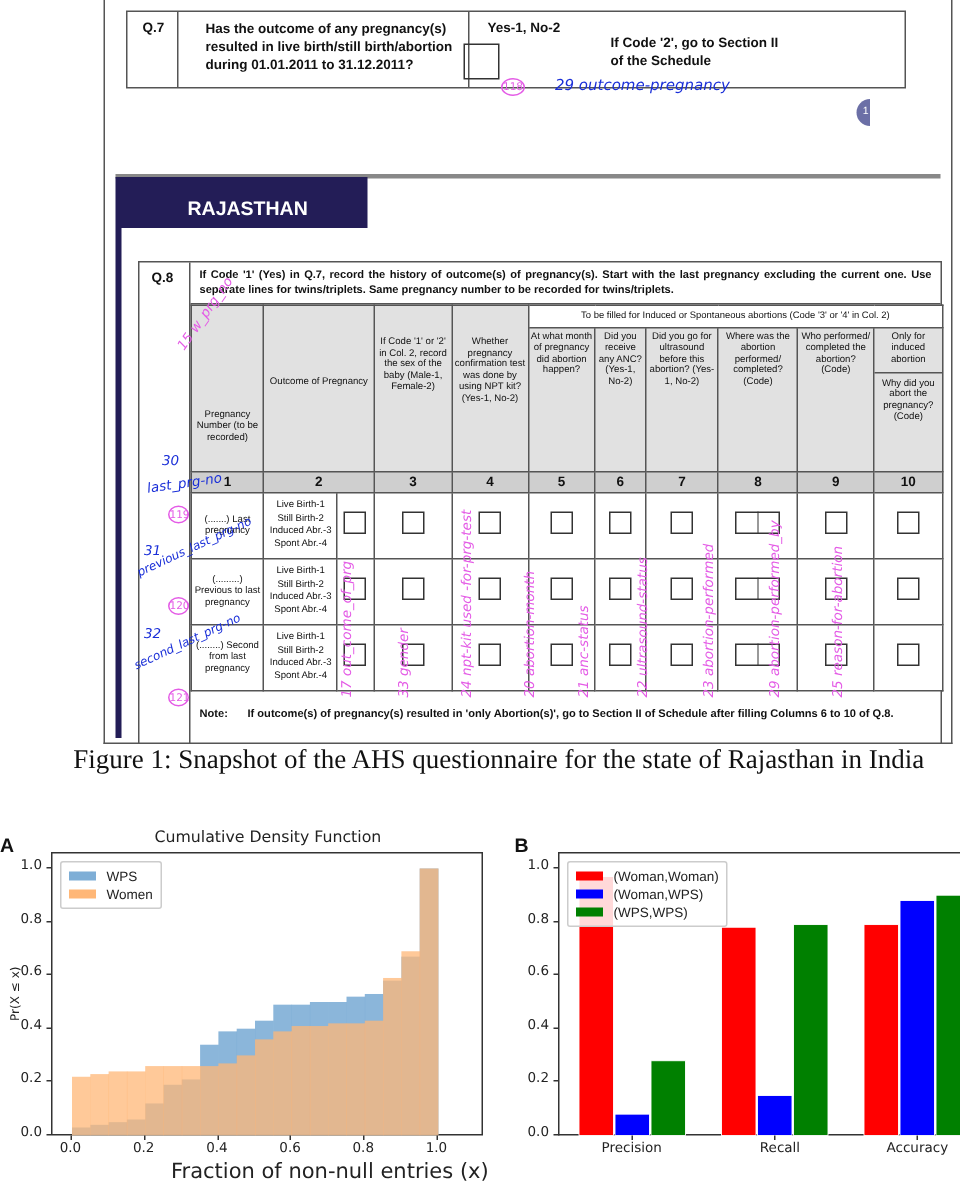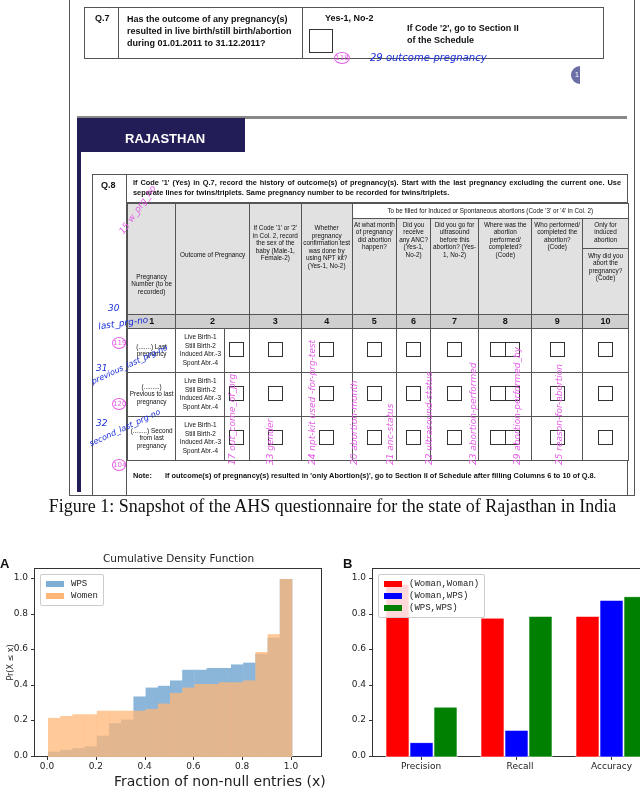--- a/index.html
+++ b/index.html
@@ -3,21 +3,21 @@
 <meta charset="utf-8">
 <style>
   * { box-sizing: border-box; margin: 0; padding: 0; }
   html, body { width: 640px; height: 793px; background: #fff; overflow: hidden; }
   body { position: relative; font-family: "Liberation Sans", sans-serif; color: #111; }
 
   
   .frame { position: absolute; left: 69px; top: 0; width: 566px; height: 496px; border: 1.5px solid #555; border-top: none; background: #fff; }
   .q7 { position: absolute; left: 14px; top: 7px; width: 520px; height: 52px; border: 1px solid #555; font-weight: bold; font-size: 9px; }
   .q7 .qno { position: absolute; left: 0; top: 0; width: 34px; height: 100%; border-right: 1px solid #555; padding: 5px 0 0 10px; }
-  .q7 .qtext { position: absolute; left: 34px; top: 0; width: 184px; height: 100%; border-right: 1px solid #555; padding: 5px 8px; line-height: 12px; }
+  .q7 .qtext { position: absolute; left: 44px; top: 0; width: 184px; height: 100%; border-right: 1px solid #555; padding: 5px 8px; line-height: 12px; }
   .q7 .yesno { position: absolute; left: 240px; top: 5px; }
   .q7 .box { position: absolute; left: 224px; top: 21px; width: 24px; height: 24px; border: 1px solid #333; }
   .q7 .goto { position: absolute; left: 322px; top: 14px; line-height: 12px; }
   .hw-blue { position: absolute; color: #1a2fd8; font-family: "DejaVu Sans", sans-serif; font-style: italic; font-size: 9px; white-space: nowrap; }
   .hw-pink { position: absolute; color: #e45be6; font-family: "DejaVu Sans", sans-serif; font-style: italic; font-size: 9px; white-space: nowrap; }
   .circle { position: absolute; border: 1.2px solid #e45be6; border-radius: 50%; color: #e45be6; font-size: 7px; text-align: center; line-height: 10px; font-family: "DejaVu Sans", sans-serif; }
   .page-badge { position: absolute; left: 501px; top: 66px; width: 9px; height: 18px; background: #6b6fa6; border-radius: 9px 0 0 9px; color: #fff; font-size: 7px; line-height: 18px; text-align: right; padding-right: 1px; }
 
   .section-rule { position: absolute; left: 7px; top: 116px; width: 550px; height: 3px; background: #888; }
   .state-tab { position: absolute; left: 7px; top: 118px; width: 168px; height: 34px; background: #231d57; color: #fff; font-weight: bold; font-size: 13px; padding: 13px 0 0 48px; }
@@ -43,21 +43,21 @@
 
   
   .panel-label { position: absolute; font-weight: bold; font-size: 13px; }
   .chart-title { position: absolute; font-family: "DejaVu Sans", sans-serif; font-size: 10.5px; color: #222; }
   .axes { position: absolute; border: 1px solid #333; background: #fff; }
   .tick-y { position: absolute; font-family: "DejaVu Sans", sans-serif; font-size: 9px; color: #222; text-align: right; width: 24px; }
   .tick-x { position: absolute; font-family: "DejaVu Sans", sans-serif; font-size: 9px; color: #222; text-align: center; width: 40px; }
   .tick-mark-y { position: absolute; width: 3px; height: 1px; background: #333; }
   .tick-mark-x { position: absolute; width: 1px; height: 3px; background: #333; }
   .axis-label { position: absolute; font-family: "DejaVu Sans", sans-serif; font-size: 14px; color: #222; white-space: nowrap; }
-  .legend { position: absolute; background: rgba(255,255,255,0.85); border: 1px solid #ccc; border-radius: 2px; padding: 3px 5px; font-family: Liberation Mono, monospace; font-size: 9px; color: #222; }
+  .legend { position: absolute; background: rgba(255,255,255,0.85); border: 1px solid #ccc; border-radius: 2px; padding: 3px 5px; font-family: Liberation Sans, sans-serif; font-size: 9px; color: #222; }
   .legend .li { display: flex; align-items: center; height: 12px; }
   .legend .sw { width: 18px; height: 6px; margin-right: 7px; }
   svg { position: absolute; left: 0; top: 0; overflow: visible; }
 </style>
 </head>
 <body>
 
 <div class="frame">
 
   <div class="q7">
@@ -192,21 +192,21 @@
   <div class="hw-blue" style="left:38px;top:303px;">30</div>
   <div class="hw-blue" style="left:28px;top:318px;transform:rotate(-8deg);">last_prg-no</div>
   <div class="circle" style="left:42px;top:337px;width:14px;height:12px;">119</div>
 
   <div class="hw-blue" style="left:26px;top:363px;">31</div>
   <div class="hw-blue" style="left:20px;top:378px;transform:rotate(-25deg);transform-origin:left top;font-size:8px;">previous_last_prg-no</div>
   <div class="circle" style="left:42px;top:398px;width:14px;height:12px;">120</div>
 
   <div class="hw-blue" style="left:26px;top:418px;">32</div>
   <div class="hw-blue" style="left:18px;top:440px;transform:rotate(-25deg);transform-origin:left top;font-size:8px;">second_last_prg-no</div>
-  <div class="circle" style="left:42px;top:459px;width:14px;height:12px;">104</div>
+  <div class="circle" style="left:42px;top:459px;width:14px;height:12px;">121</div>
 
   <div class="hw-pink" style="left:157px;top:465px;transform:rotate(-90deg);transform-origin:left top;">17 out_come_of_prg</div>
   <div class="hw-pink" style="left:195px;top:465px;transform:rotate(-90deg);transform-origin:left top;">33 gender</div>
   <div class="hw-pink" style="left:237px;top:465px;transform:rotate(-90deg);transform-origin:left top;">24 npt-kit used -for-prg-test</div>
   <div class="hw-pink" style="left:279px;top:465px;transform:rotate(-90deg);transform-origin:left top;">20 abortion-month</div>
   <div class="hw-pink" style="left:315px;top:465px;transform:rotate(-90deg);transform-origin:left top;">21 anc-status</div>
   <div class="hw-pink" style="left:354px;top:465px;transform:rotate(-90deg);transform-origin:left top;">22 ultrasound-status</div>
   <div class="hw-pink" style="left:398px;top:465px;transform:rotate(-90deg);transform-origin:left top;">23 abortion-performed</div>
   <div class="hw-pink" style="left:442px;top:465px;transform:rotate(-90deg);transform-origin:left top;">29 abortion-performed_by</div>
   <div class="hw-pink" style="left:484px;top:465px;transform:rotate(-90deg);transform-origin:left top;">25 reason-for-abortion</div>

